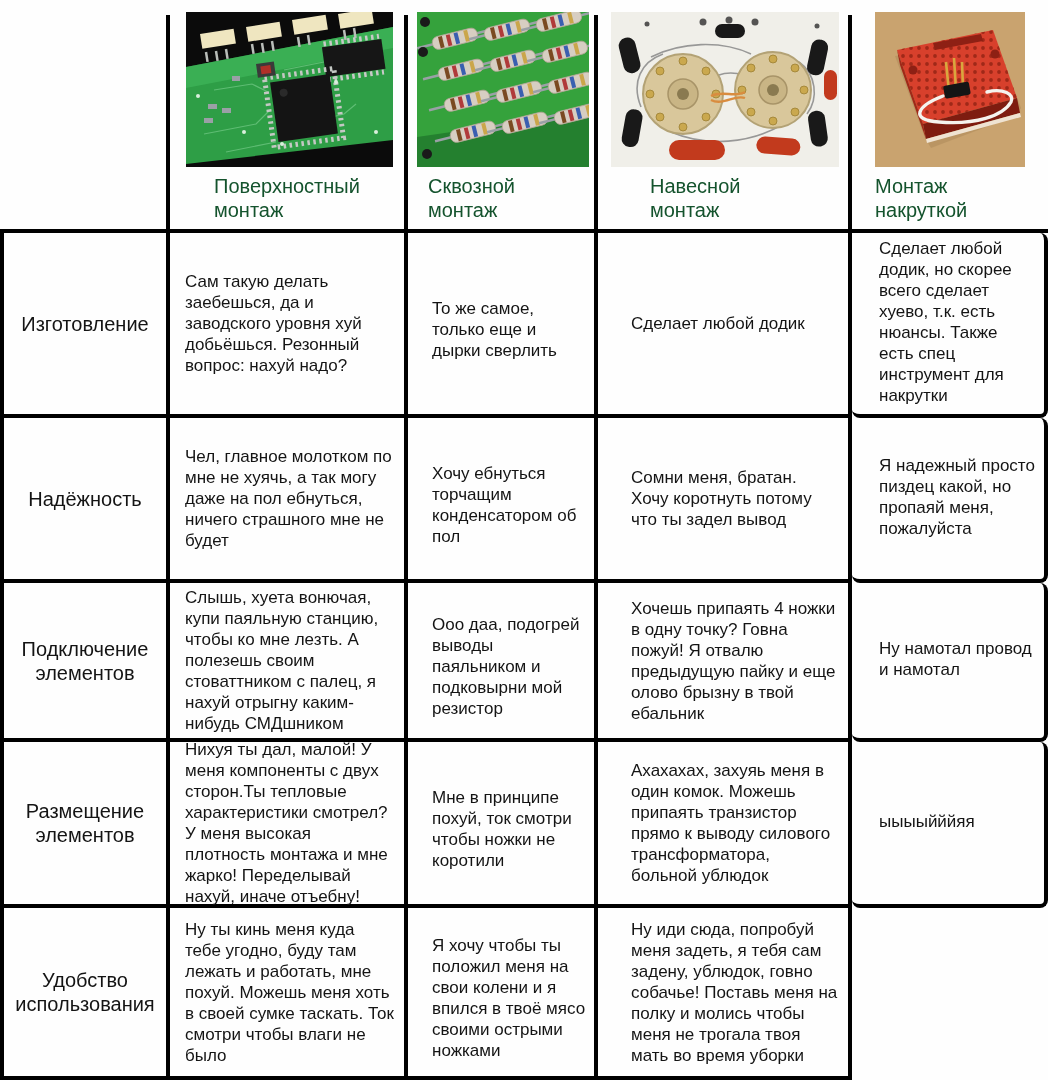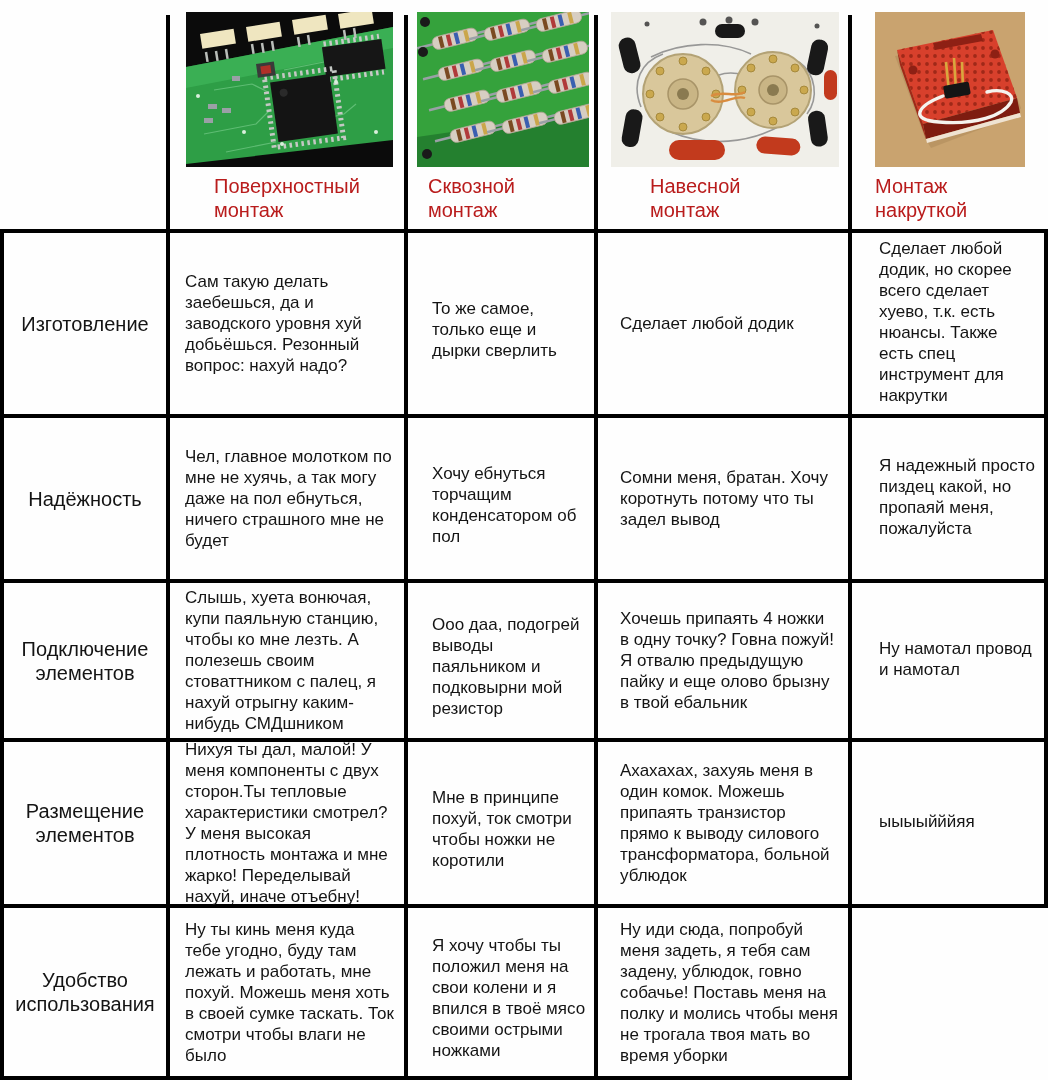--- a/index.html
+++ b/index.html
@@ -9,29 +9,29 @@
     grid-template-columns:170px 238px 190px 254px 196px;
     grid-template-rows:233px 185px 165px 159px 166px 172px;
     font-family:"Liberation Sans",sans-serif;color:#141414;
   }
   .cell{box-sizing:border-box;position:relative;background:#fefefe;}
   
   .hcell{display:flex;flex-direction:column;align-items:center;padding-top:12px;border-bottom:4px solid #000;}
   .hcell.sepr::after{content:"";position:absolute;right:0;top:15px;bottom:0;width:4px;background:#000;}
   .photo{line-height:0;}
   .photo svg{display:block;}
-  .caption{display:block;margin-top:7px;font-size:20px;line-height:24px;max-width:150px;text-align:left;color:#b91c1c;}
+  .caption{display:block;margin-top:7px;font-size:20px;line-height:24px;max-width:150px;text-align:left;color:#14532d;}
   
   .rcell{border-right:4px solid #000;border-bottom:4px solid #000;display:flex;align-items:center;font-size:17px;line-height:21px;}
   .rcell .txt{display:block;}
   .rcell.c1{border-left:4px solid #000;justify-content:center;text-align:center;font-size:20px;line-height:24px;padding:17px 4px;}
   .rcell.c2{padding:8px 10px 8px 15px;}
   .rcell.c3{padding:20px 8px 8px 24px;}
-  .rcell.c4{padding:8px 10px 8px 22px;}
-  .rcell.c5{padding:8px 8px 12px 27px;}
+  .rcell.c4{padding:8px 10px 8px 33px;}
+  .rcell.c5{padding:8px 8px 12px 27px;border-radius:8px;}
 </style>
 </head>
 <body>
 
 <div class="page">
   <div class="grid">
 
     <div class="cell hcell sepr"></div>
 
     <div class="cell hcell sepr">

